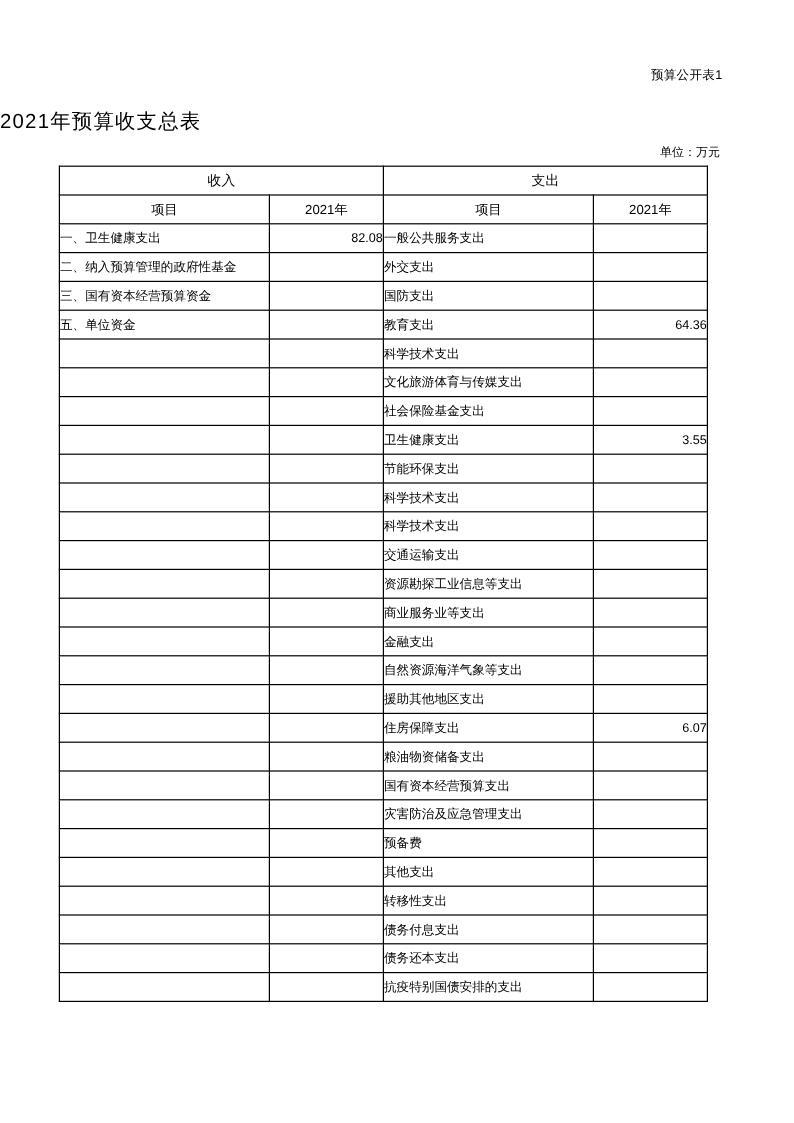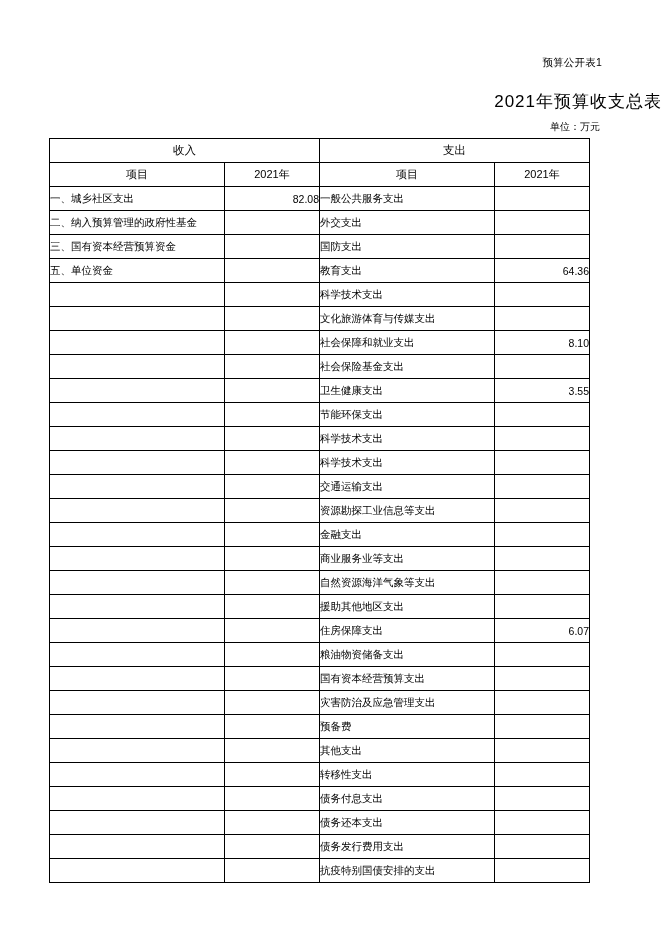--- a/index.html
+++ b/index.html
@@ -29,21 +29,21 @@
     font-size: 10.5px;
     font-family: "Liberation Sans", "DejaVu Sans", sans-serif;
     color: #000;
     letter-spacing: 0.2px;
   }
   .doc-title {
     position: absolute;
     top: 78px;
     left: 0;
     width: 662px;
-    text-align: right;
+    text-align: left;
     font-size: 17px;
     font-family: "Liberation Sans", "DejaVu Sans", sans-serif;
     letter-spacing: 1px;
   }
   .unit-note {
     position: absolute;
     top: 108px;
     right: 62px;
     font-size: 10px;
     font-family: "Liberation Sans", "DejaVu Sans", sans-serif;
@@ -115,21 +115,21 @@
         <td class="group-head" colspan="2">收入</td>
         <td class="group-head" colspan="2">支出</td>
       </tr>
       <tr>
         <td class="sub-head">项目</td>
         <td class="sub-head">2021年</td>
         <td class="sub-head">项目</td>
         <td class="sub-head">2021年</td>
       </tr>
     <tr>
-          <td class="cell-item">一、城乡社区支出</td>
+          <td class="cell-item">一、卫生健康支出</td>
           <td class="cell-val">82.08</td>
           <td class="cell-item">一般公共服务支出</td>
           <td class="cell-val"></td>
         </tr>
         <tr>
           <td class="cell-item">二、纳入预算管理的政府性基金</td>
           <td class="cell-val"></td>
           <td class="cell-item">外交支出</td>
           <td class="cell-val"></td>
         </tr>
@@ -153,26 +153,20 @@
         </tr>
         <tr>
           <td class="cell-item"></td>
           <td class="cell-val"></td>
           <td class="cell-item">文化旅游体育与传媒支出</td>
           <td class="cell-val"></td>
         </tr>
         <tr>
           <td class="cell-item"></td>
           <td class="cell-val"></td>
-          <td class="cell-item">社会保障和就业支出</td>
-          <td class="cell-val">8.10</td>
-        </tr>
-        <tr>
-          <td class="cell-item"></td>
-          <td class="cell-val"></td>
           <td class="cell-item">社会保险基金支出</td>
           <td class="cell-val"></td>
         </tr>
         <tr>
           <td class="cell-item"></td>
           <td class="cell-val"></td>
           <td class="cell-item">卫生健康支出</td>
           <td class="cell-val">3.55</td>
         </tr>
         <tr>
@@ -201,27 +195,27 @@
         </tr>
         <tr>
           <td class="cell-item"></td>
           <td class="cell-val"></td>
           <td class="cell-item">资源勘探工业信息等支出</td>
           <td class="cell-val"></td>
         </tr>
         <tr>
           <td class="cell-item"></td>
           <td class="cell-val"></td>
+          <td class="cell-item">商业服务业等支出</td>
+          <td class="cell-val"></td>
+        </tr>
+        <tr>
+          <td class="cell-item"></td>
+          <td class="cell-val"></td>
           <td class="cell-item">金融支出</td>
-          <td class="cell-val"></td>
-        </tr>
-        <tr>
-          <td class="cell-item"></td>
-          <td class="cell-val"></td>
-          <td class="cell-item">商业服务业等支出</td>
           <td class="cell-val"></td>
         </tr>
         <tr>
           <td class="cell-item"></td>
           <td class="cell-val"></td>
           <td class="cell-item">自然资源海洋气象等支出</td>
           <td class="cell-val"></td>
         </tr>
         <tr>
           <td class="cell-item"></td>
@@ -279,25 +273,19 @@
         </tr>
         <tr>
           <td class="cell-item"></td>
           <td class="cell-val"></td>
           <td class="cell-item">债务还本支出</td>
           <td class="cell-val"></td>
         </tr>
         <tr>
           <td class="cell-item"></td>
           <td class="cell-val"></td>
-          <td class="cell-item">债务发行费用支出</td>
-          <td class="cell-val"></td>
-        </tr>
-        <tr>
-          <td class="cell-item"></td>
-          <td class="cell-val"></td>
           <td class="cell-item">抗疫特别国债安排的支出</td>
           <td class="cell-val"></td>
         </tr>
       </tbody>
   </table>
 
 </div>
 
 </body></html>

